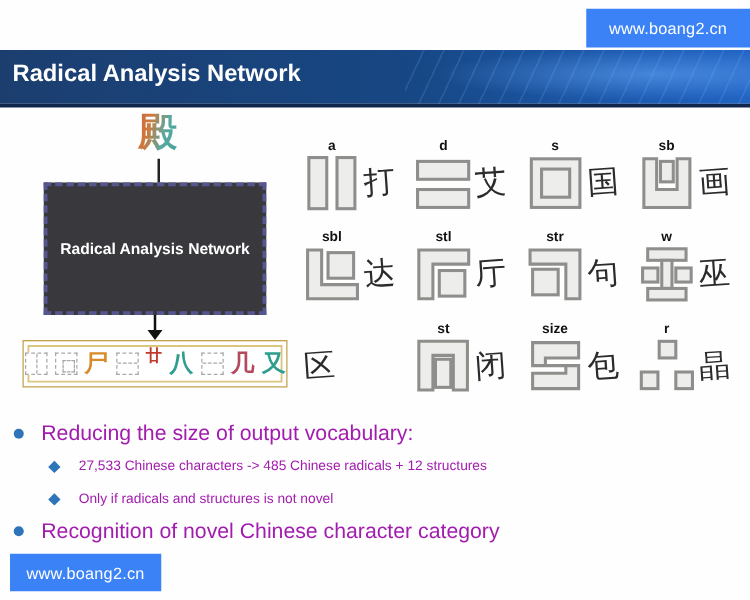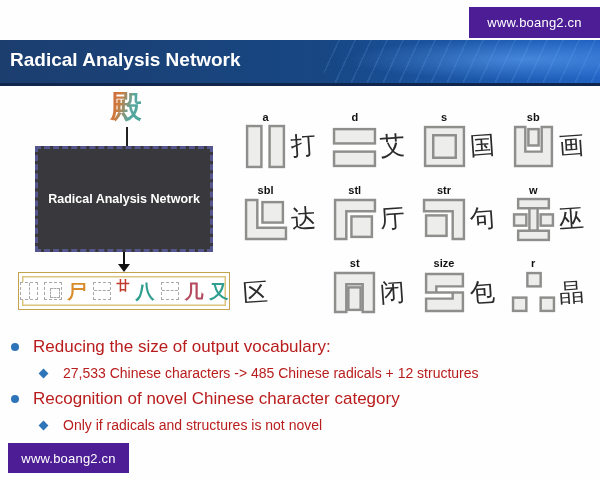--- a/index.html
+++ b/index.html
@@ -1,21 +1,21 @@
 <!DOCTYPE html>
 <html><head>
 <meta charset="utf-8">
 <title>Slide</title>
 <style>
   html,body{margin:0;padding:0;background:#e8e8e8;}
   .slide{position:relative;width:600px;height:480px;background:#fefefe;overflow:hidden;
          font-family:"Liberation Sans",sans-serif;}
 
   
-  .wm{position:absolute;background:#4c1d95;color:#fff;font-size:13px;
+  .wm{position:absolute;background:#3b82f6;color:#fff;font-size:13px;
       display:flex;align-items:center;justify-content:center;letter-spacing:.2px;}
   .wm-top{top:7px;right:0;width:131px;height:31px;}
   .wm-bottom{left:8px;top:443px;width:121px;height:30px;}
 
   
   .header{position:absolute;top:40px;left:0;right:0;height:46px;box-sizing:border-box;
           background:linear-gradient(90deg,#1c3e6f 0%,#174784 55%,#1d5cb4 86%,#2264c4 100%);
           border-bottom:3px solid #10264d;}
   .header::after{content:"";position:absolute;right:0;top:0;bottom:0;width:46%;
           background:radial-gradient(ellipse at 72% 45%,rgba(110,175,255,.50),rgba(30,80,160,0) 62%),
@@ -51,24 +51,24 @@
   .grid{position:absolute;left:241px;top:103px;width:357px;height:220px;
         display:grid;grid-template-columns:repeat(4,1fr);grid-template-rows:repeat(3,1fr);}
   .cell{display:flex;align-items:center;gap:3px;padding-left:2px;}
   .cell-main{display:flex;flex-direction:column;align-items:center;}
   .cell-label{font-size:11px;font-weight:bold;color:#111;height:13px;line-height:13px;}
   .icon{width:45px;height:45px;}
   .cell-char{font-size:25px;color:#2b2b2b;margin-top:12px;transform:rotate(-4deg);
         font-family:"DejaVu Sans",sans-serif;}
 
   
-  .bullets{position:absolute;left:0;top:334px;width:536px;color:#b91c1c;}
+  .bullets{position:absolute;left:0;top:334px;width:536px;color:#a21caf;}
   .b-row{position:relative;height:26px;line-height:26px;font-size:17px;white-space:nowrap;}
   .b-row.l1{padding-left:33px;}
-  .b-row.l2{padding-left:63px;font-size:14px;}
+  .b-row.l2{padding-left:63px;font-size:11px;}
   .marker-dot{position:absolute;left:11px;top:9px;width:8px;height:8px;border-radius:50%;background:#2d74b8;}
   .marker-diamond{position:absolute;left:40px;top:10px;width:7px;height:7px;background:#2d74b8;transform:rotate(45deg);}
 </style>
 </head>
 <body>
 
 <div class="slide">
 
   <div class="wm wm-top">
     <span>www.boang2.cn</span>
@@ -215,21 +215,21 @@
             <rect stroke="#8e8e8c" stroke-width="2.4" fill="#ededeb" stroke-linejoin="miter" x="29" y="27" width="13" height="13"></rect>
           </svg>
         </div>
         <div class="cell-char">晶</div>
       </div>
     </div>
 
   <div class="bullets" id="bullets">
       <div class="b-row l1"><span class="marker-dot"></span><span>Reducing the size of output vocabulary:</span></div>
       <div class="b-row l2"><span class="marker-diamond"></span><span>27,533 Chinese characters -&gt; 485 Chinese radicals + 12 structures</span></div>
+      <div class="b-row l2"><span class="marker-diamond"></span><span>Only if radicals and structures is not novel</span></div>
       <div class="b-row l1"><span class="marker-dot"></span><span>Recognition of novel Chinese character category</span></div>
-      <div class="b-row l2"><span class="marker-diamond"></span><span>Only if radicals and structures is not novel</span></div>
     </div>
 
   <div class="wm wm-bottom">
     <span>www.boang2.cn</span>
   </div>
 
 </div>
 
 </body></html>

